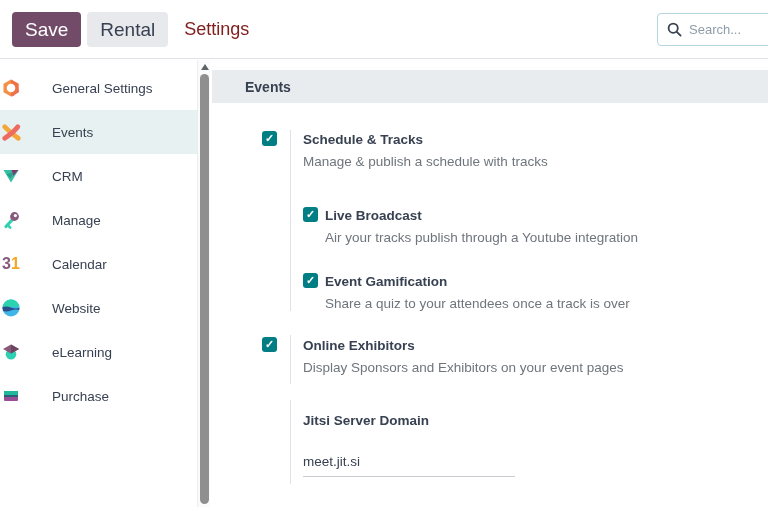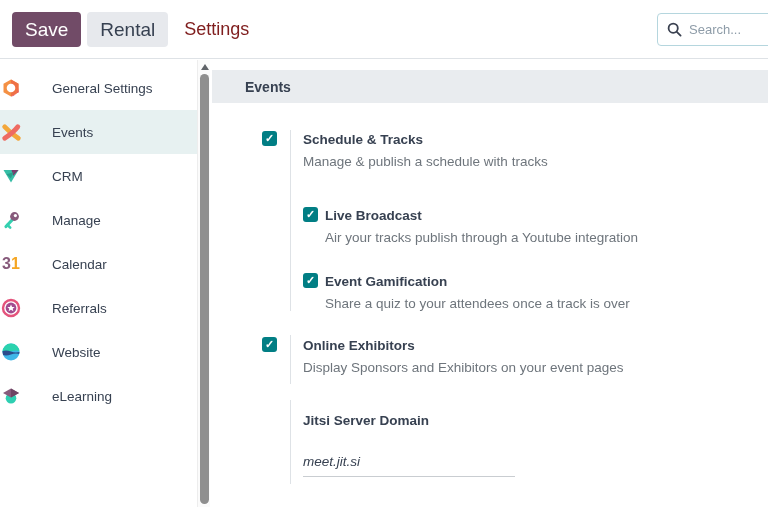--- a/index.html
+++ b/index.html
@@ -129,30 +129,20 @@
     </div>
 
     <div class="side-item">
       <span class="side-icon cal-digits">
           <span class="d1">3</span>
           <span class="d2">1</span>
         </span>
       <span>Calendar</span>
     </div>
 
-    <div class="side-item">
-      <span class="side-icon">
-        <svg width="20" height="20" viewBox="0 0 20 20">
-          <circle cx="10" cy="10" r="8" fill="#fff" stroke="#E4537C" stroke-width="2.4"></circle>
-          <circle cx="10" cy="10" r="5.4" fill="#A24B8F"></circle>
-          <path d="M10 6.4 L11.1 8.9 L13.7 9 L11.7 10.7 L12.4 13.3 L10 11.8 L7.6 13.3 L8.3 10.7 L6.3 9 L8.9 8.9 Z" fill="#fff"></path>
-        </svg>
-      </span>
-      <span>Referrals</span>
-    </div>
 
     <div class="side-item">
       <span class="side-icon">
         <svg width="20" height="20" viewBox="0 0 20 20">
           <defs>
               <clipPath id="wclip">
                 <circle cx="10" cy="10" r="8.5"></circle>
               </clipPath>
             </defs>
           <g clip-path="url(#wclip)">
@@ -169,20 +159,30 @@
       <span class="side-icon">
         <svg width="20" height="20" viewBox="0 0 20 20">
           <circle cx="10" cy="12.3" r="5.3" fill="#2ECFB2"></circle>
           <polygon points="10,2.5 18,7 10,11.5 2,7" fill="#875A7B"></polygon>
           <polygon points="10,2.5 18,7 10,11.5" fill="#6E4463"></polygon>
         </svg>
       </span>
       <span>eLearning</span>
     </div>
 
+    <div class="side-item">
+      <span class="side-icon">
+        <svg width="20" height="20" viewBox="0 0 20 20">
+          <rect x="3" y="5" width="14" height="10" rx="1" fill="#9A4D97"></rect>
+          <rect x="3" y="5" width="14" height="4.5" fill="#21B79B"></rect>
+          <rect x="3" y="9" width="14" height="2" fill="#2C5F75"></rect>
+        </svg>
+      </span>
+      <span>Purchase</span>
+    </div>
   </div>
 
   <div class="side-scroll">
     <span class="scroll-arrow"></span>
     <div class="scroll-thumb"></div>
   </div>
 
   <div class="main">
     <div class="section-header">
       <span>Events</span>
@@ -201,16 +201,16 @@
     <div class="opt-label" style="left:115px; top:214px;">Event Gamification</div>
     <div class="opt-desc" style="left:115px; top:236px;">Share a quiz to your attendees once a track is over</div>
 
     <div class="cb" style="left:52px; top:277px;"></div>
     <div class="vline" style="left:80px; top:275px; height:49px;"></div>
     <div class="opt-label" style="left:93px; top:278px;">Online Exhibitors</div>
     <div class="opt-desc" style="left:93px; top:300px;">Display Sponsors and Exhibitors on your event pages</div>
 
     <div class="vline" style="left:80px; top:340px; height:84px;"></div>
     <div class="field-label" style="left:93px; top:353px;">Jitsi Server Domain</div>
-    <input class="field-input" style="left: 93px; top: 394px; font-style: italic;" type="text" value="meet.jit.si">
+    <input class="field-input" style="left: 93px; top: 394px;" type="text" value="meet.jit.si">
   </div>
 
 </div>
 
 </body></html>

